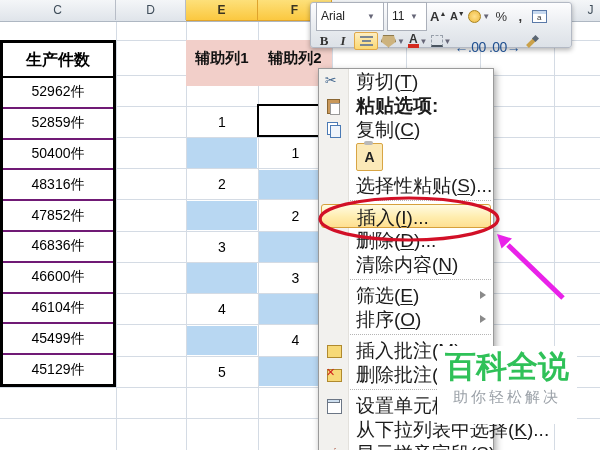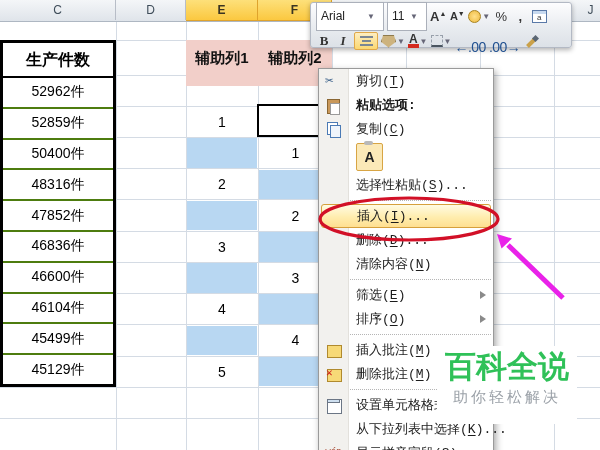--- a/index.html
+++ b/index.html
@@ -14,21 +14,21 @@
                border-bottom:1px solid #dfa32c;color:#3a3422;font-weight:bold;height:21px;}
   
   .gl-h{position:absolute;left:0;width:600px;height:1px;background:#d4dbe4;z-index:0;}
   .gl-v{position:absolute;top:21px;height:429px;width:1px;background:#d4dbe4;z-index:0;}
   
   #c-table{position:absolute;left:0;top:40px;width:116px;height:347px;border:3px solid #000;
            box-sizing:border-box;background:#fff;z-index:2;display:flex;flex-direction:column;}
   #c-head{height:33px;line-height:33px;border-bottom:2px solid #000;text-align:center;
           font-weight:bold;font-size:16px;color:#000;}
   #c-rows{flex:1;display:flex;flex-direction:column;border-radius:15px;}
-  .c-row{flex:1;border-top:2px solid #4d7c0f;display:flex;align-items:center;justify-content:center;
+  .c-row{flex:1;border-top:2px solid #701a75;display:flex;align-items:center;justify-content:center;
          font-size:14px;color:#000;}
   .c-row:first-child{border-top:none;}
   
   .aux{position:absolute;top:40px;height:46px;line-height:35px;text-align:center;background:#f2cfc9;
        font-weight:bold;font-size:15px;color:#111;z-index:2;}
   .cell{position:absolute;display:flex;align-items:center;justify-content:center;
         font-size:14px;color:#000;z-index:1;}
   .cell.blue{background:#b8d7f2;}
   #sel-box{position:absolute;left:257px;top:104px;width:76px;height:33px;background:#fff;
            border:2.5px solid #000;box-sizing:border-box;z-index:2;}
@@ -66,22 +66,22 @@
   .brush:after{content:"";position:absolute;right:0;top:1px;width:5px;height:5px;background:#5a6673;
                transform:rotate(-45deg);}
   .tablea{width:15px;height:13px;border:1px solid #5a79a8;box-sizing:border-box;background:
       linear-gradient(#c7d9ef,#c7d9ef) 0 0/15px 3px no-repeat,#fff;
       font-size:8px;color:#333;text-align:center;line-height:13px;}
   
   #menu{position:absolute;left:318px;top:68px;width:176px;height:392px;background:#fff;
         border:1px solid #9a9a9a;box-shadow:2px 3px 7px rgba(0,0,0,.35);z-index:10;box-sizing:border-box;}
   #menu .gutter{position:absolute;left:0;top:0;bottom:0;width:29px;background:#f2f1ee;
                 border-right:1px solid #e3e1dc;}
-  .mi{position:relative;height:24px;display:flex;align-items:center;padding-left:37px;
-      font-size:13px;color:#1c1c1c;white-space:nowrap;font-family:Liberation Mono, monospace;}
+  .mi{position:relative;height:24px;display:flex;align-items:flex-start;padding-left:37px;
+      font-size:19px;color:#1c1c1c;white-space:nowrap;}
   .mi u{text-underline-offset:2px;}
   .mi.bold{font-weight:bold;}
   .mi .sub{position:absolute;right:7px;top:8px;width:0;height:0;
            border-left:6px solid #8a8a8a;border-top:4px solid transparent;border-bottom:4px solid transparent;}
   .mi.hilite{margin:0 2px;border:1px solid #d6a03c;border-radius:3px;box-sizing:border-box;
              background:linear-gradient(#fffbe3,#ffedae 55%,#ffdf91);padding-left:35px;}
   .m-sep{border-top:1px dotted #b5b5b5;margin:3px 2px 3px 31px;height:0;}
   .mico{position:absolute;left:6px;top:4px;width:17px;height:17px;}
   .ic-scissors:before{content:"\2702";font-size:14px;color:#44688f;position:absolute;left:0;top:-1px;}
   .ic-copy:before{content:"";position:absolute;left:2px;top:1px;width:9px;height:11px;background:#fff;

